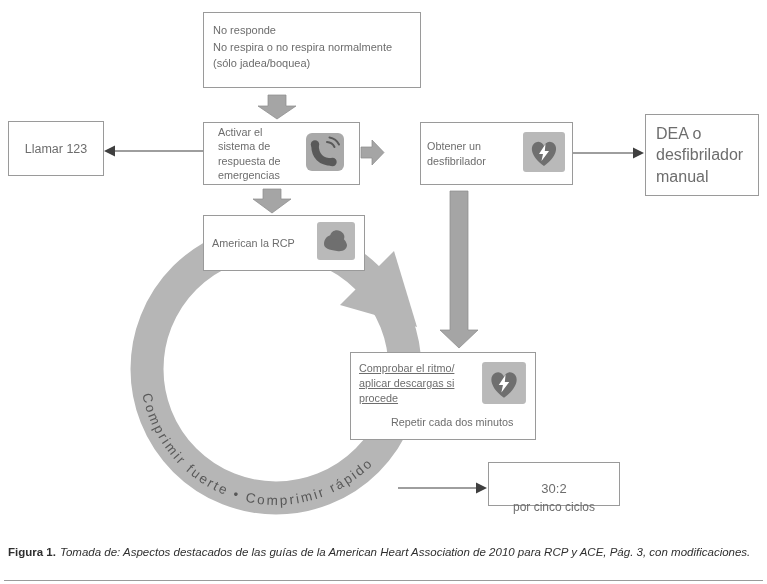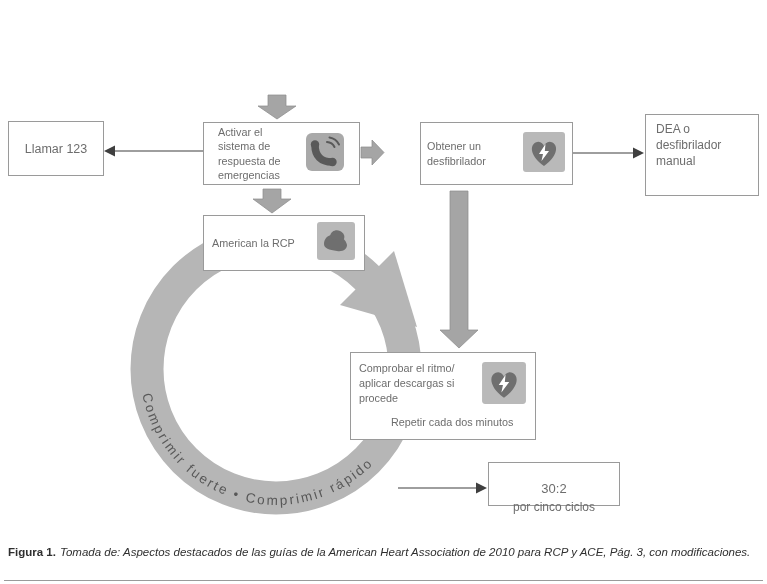--- a/index.html
+++ b/index.html
@@ -3,26 +3,26 @@
 <meta charset="utf-8">
 <style>
   html,body{margin:0;padding:0;background:#ffffff;font-family:"Liberation Sans",sans-serif;}
   .canvas{position:relative;width:767px;height:584px;background:#ffffff;overflow:hidden;color:#6d6d6d;}
   .overlay{position:absolute;left:0;top:0;z-index:1;}
   .box{position:absolute;z-index:2;background:#ffffff;border:1px solid #9a9a9a;box-sizing:border-box;color:#6d6d6d;}
   .assess-box{left:203px;top:12px;width:218px;height:76px;padding:9px 6px 6px 9px;font-size:11px;line-height:1.5;}
   .call-box{left:8px;top:121px;width:96px;height:55px;display:flex;align-items:center;justify-content:center;font-size:12.5px;}
   .activate-box{left:203px;top:122px;width:157px;height:63px;display:flex;align-items:center;gap:5px;padding:5px 14px;}
   .defib-box{left:385px;top:122px;width:153px;height:63px;display:flex;align-items:center;gap:5px;padding:5px 6px;margin-left:35px;}
-  .dea-box{left:645px;top:114px;width:114px;height:82px;display:flex;flex-direction:column;padding:6px 10px;font-size:12px;line-height:1.35;}
+  .dea-box{left:645px;top:114px;width:114px;height:82px;display:flex;flex-direction:column;justify-content:center;padding:6px 10px;font-size:16px;line-height:1.35;}
   .cpr-box{left:203px;top:215px;width:162px;height:56px;display:flex;align-items:center;gap:6px;padding:5px 8px;}
   .check-box{left:350px;top:352px;width:186px;height:88px;padding:8px 8px;}
   .ratio-box{left:488px;top:462px;width:132px;height:44px;display:flex;flex-direction:column;align-items:center;justify-content:center;line-height:1.45;}
   .node-text{flex:1;font-size:10.8px;line-height:1.32;}
-  .check-top{display:flex;gap:21px;}
+  .check-top{display:flex;gap:21px;text-decoration:underline;}
   .check-text{width:116px;font-size:10.8px;line-height:1.38;}
   .check-repeat{margin-top:7px;font-size:10.8px;padding-left:32px;}
   .ratio-value{font-size:13px;margin-top:28px;}
   .ratio-label{font-size:12px;}
   .icon{flex:0 0 auto;display:block;}
   .caption{position:absolute;z-index:2;left:8px;top:544px;width:748px;font-size:11.5px;line-height:1.4;color:#2f2f2f;}
   .caption b{font-style:normal;font-weight:bold;margin-right:4px;}
   .caption i{font-style:italic;}
   .bottom-rule{position:absolute;z-index:2;left:4px;top:580px;width:759px;border-top:1px solid #9a9a9a;height:0;}
   svg text{font-family:"Liberation Sans",sans-serif;}
@@ -55,20 +55,25 @@
     <g>
       <line x1="538" y1="153" x2="633" y2="153" stroke="#3f3f3f" stroke-width="1.2"></line>
       <polygon points="644,153 633,147.5 633,158.5" fill="#3f3f3f"></polygon>
     </g>
     <g>
       <line x1="398" y1="488" x2="477" y2="488" stroke="#3f3f3f" stroke-width="1.2"></line>
       <polygon points="487,488 476,482.5 476,493.5" fill="#3f3f3f"></polygon>
     </g>
   </svg>
 
+  <div class="box assess-box">
+    <div>No responde</div>
+    <div>No respira o no respira normalmente</div>
+    <div>(sólo jadea/boquea)</div>
+  </div>
 
   <div class="box call-box">
     <span>Llamar 123</span>
   </div>
 
   <div class="box activate-box">
     <div class="node-text">Activar el sistema de respuesta de emergencias</div>
     <span class="icon">
       <svg width="40" height="40" viewBox="0 0 40 40">
         <rect x="1" y="1" width="38" height="38" rx="6" fill="#a9a9a9"></rect>

